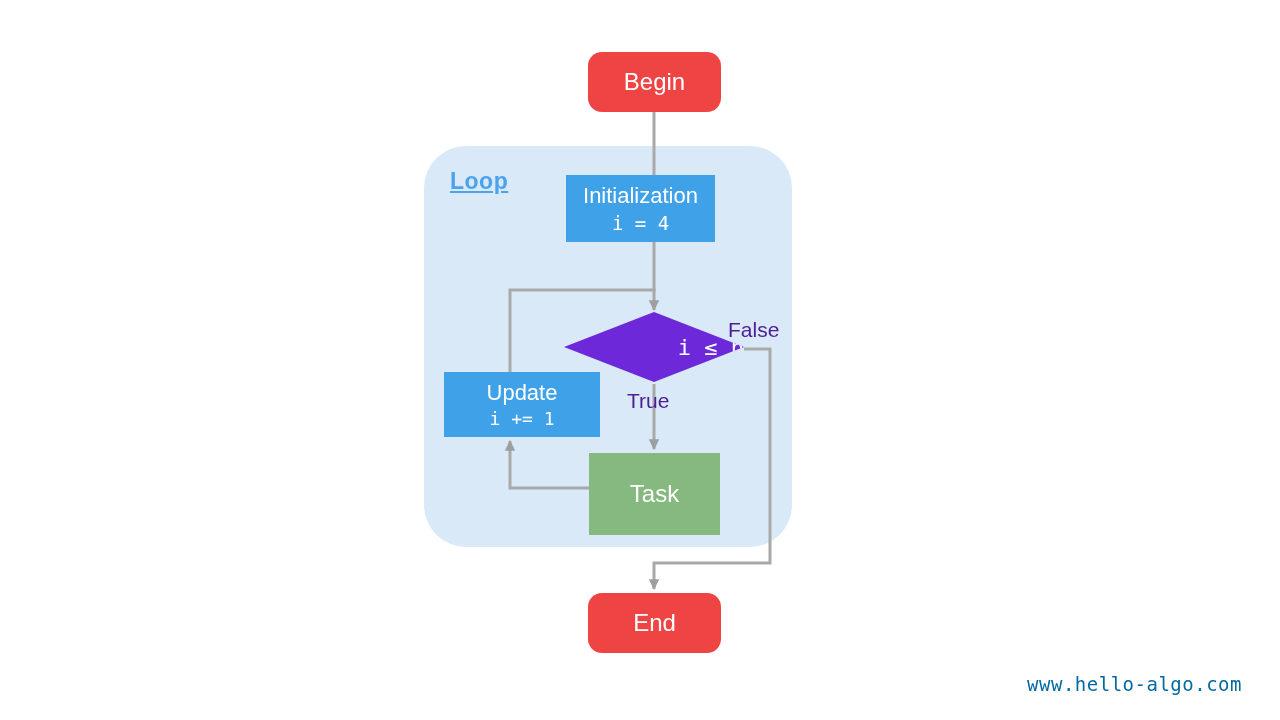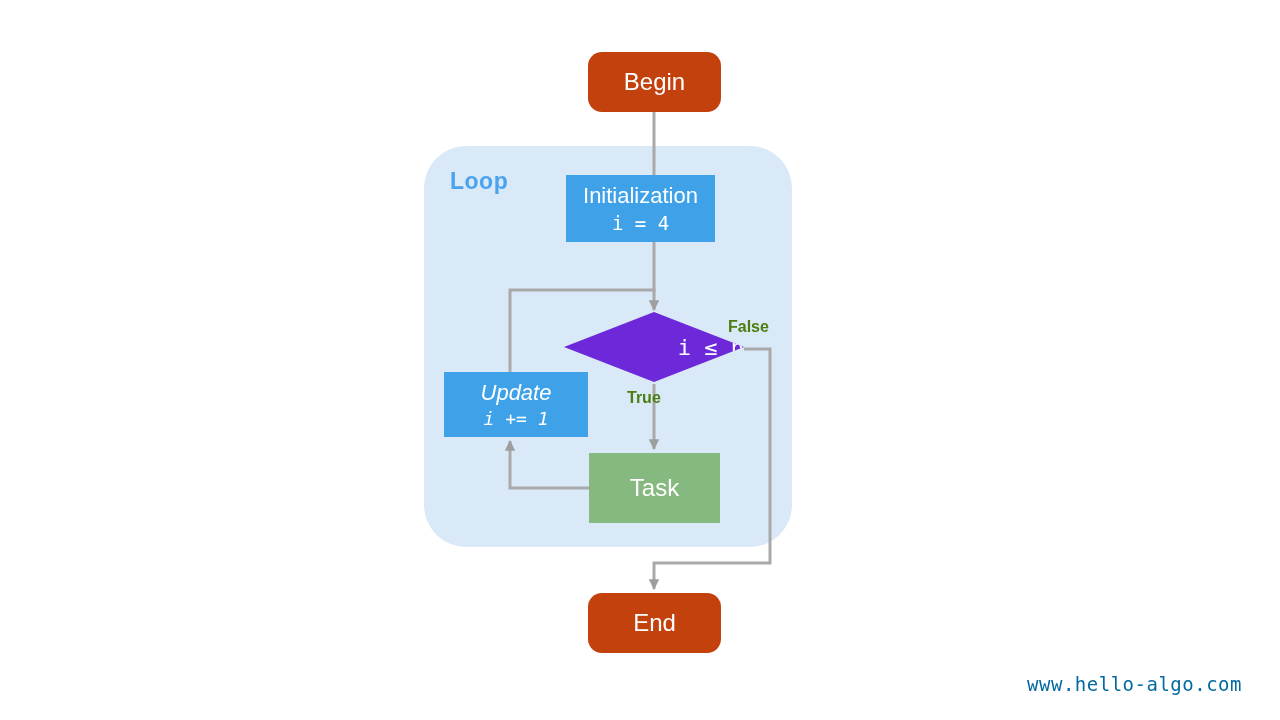--- a/index.html
+++ b/index.html
@@ -25,74 +25,75 @@
     border-radius: 42px;
   }
   .loop-label {
     position: absolute;
     left: 450px;
     top: 168px;
     font-size: 23px;
     font-weight: bold;
     color: #4aa3ec;
     letter-spacing: 0.5px;
+    text-decoration: underline;
   }
   svg.edges {
     position: absolute;
     left: 0;
     top: 0;
     width: 1280px;
     height: 720px;
     pointer-events: none;
   }
   .node {
     position: absolute;
     display: flex;
     flex-direction: column;
     align-items: center;
     justify-content: center;
     color: #ffffff;
     text-align: center;
     box-sizing: border-box;
   }
   .terminal {
-    background: #c2410c;
+    background: #ef4444;
     border-radius: 14px;
     font-size: 24px;
   }
   .node-begin { left: 588px; top: 52px;  width: 133px; height: 60px; }
   .node-end   { left: 588px; top: 593px; width: 133px; height: 60px; }
   .process {
     background: #3fa2e9;
   }
   .node-init   { left: 566px; top: 175px; width: 149px; height: 67px; font-size: 22px; }
-  .node-update { left: 444px; top: 372px; width: 144px; height: 65px; font-size: 22px; font-style: italic; }
-  .node-task   { left: 589px; top: 453px; width: 131px; height: 70px; background: #85b97f; font-size: 24px; }
+  .node-update { left: 444px; top: 372px; width: 156px; height: 65px; font-size: 22px; }
+  .node-task   { left: 589px; top: 453px; width: 131px; height: 82px; background: #85b97f; font-size: 24px; }
   .node-decision {
     left: 564px; top: 312px; width: 180px; height: 70px;
     background: #6d28d9;
     clip-path: polygon(50% 0%, 100% 50%, 50% 100%, 0% 50%);
     font-size: 22px;
     align-items: flex-end;
   }
   .code {
     font-family: "DejaVu Sans Mono", "Liberation Mono", monospace;
     font-size: 19px;
     margin-top: 3px;
   }
   .node-update .code { font-size: 18px; margin-top: 2px; }
   .node-decision .cond {
     font-family: "DejaVu Sans Mono", "Liberation Mono", monospace;
     font-size: 22px;
   }
   .edge-label {
     position: absolute;
-    font-size: 16px;
-    font-weight: bold;
-    color: #4d7c0f;
+    font-size: 21px;
+    font-weight: normal;
+    color: #4c1d95;
   }
   .label-true  { left: 595px; top: 389px; margin-left: 32px; }
   .label-false { left: 728px; top: 318px; }
   .watermark {
     position: absolute;
     right: 38px;
     bottom: 25px;
     font-family: "DejaVu Sans Mono", "Liberation Mono", monospace;
     font-size: 19px;
     color: #0369a1;

